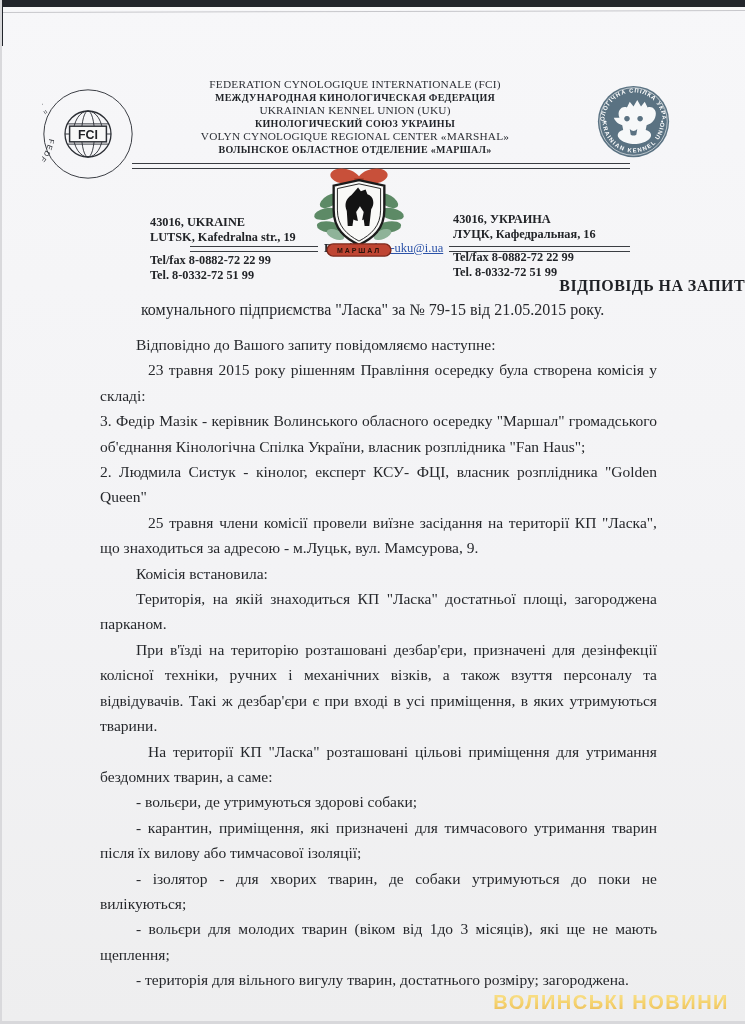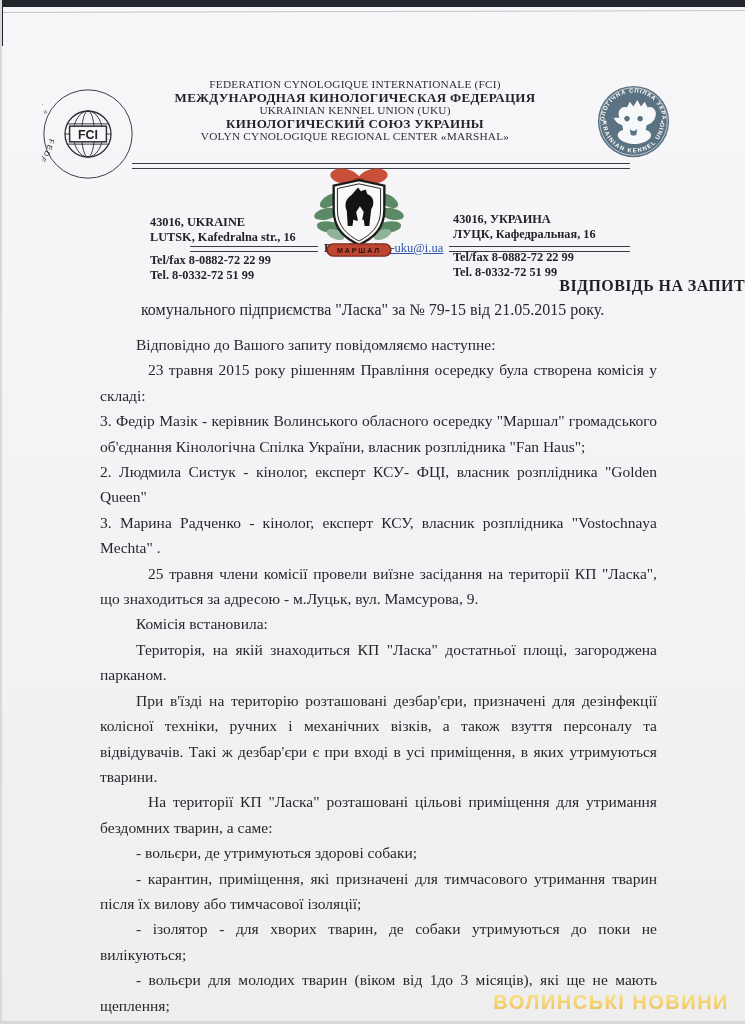--- a/index.html
+++ b/index.html
@@ -10,21 +10,21 @@
   
   .scan-top{position:absolute;top:0;left:0;right:0;height:7px;background:#22252b;}
   .scan-top-line{position:absolute;top:11px;left:0;right:0;height:1px;background:#c7c7cb;transform:rotate(-0.15deg);}
   .scan-left{position:absolute;top:0;left:0;width:3px;height:46px;background:#22252b;}
   .scan-left-line{position:absolute;top:0;bottom:0;left:0;width:2px;background:#d9d9dc;}
   .scan-bottom{position:absolute;bottom:0;left:0;right:0;height:3px;background:#d8d8db;}
 
   
   .org-block{position:absolute;top:78px;left:95px;width:520px;text-align:center;}
   .org-en{font-size:11.3px;line-height:13px;letter-spacing:.2px;color:#2c2f35;}
-  .org-bold{font-size:13px;line-height:13px;font-weight:700;letter-spacing:.3px;color:#1f2227;}
+  .org-bold{font-size:10px;line-height:13px;font-weight:700;letter-spacing:.3px;color:#1f2227;}
 
   .fci-logo{position:absolute;top:88px;left:42px;width:92px;height:92px;}
   .uku-logo{position:absolute;top:84px;left:596px;width:75px;height:75px;}
   .crest{position:absolute;top:164px;left:298px;width:122px;height:96px;z-index:3;}
 
   .dline{height:4px;border-top:1.6px solid #3a3d42;border-bottom:1px solid #3a3d42;}
   .header-rule{position:absolute;top:163px;left:132px;width:498px;z-index:1;}
 
   .addr{position:absolute;font-weight:700;font-size:12.3px;line-height:15px;color:#222428;margin-top:39px;}
   .addr-left{top:176px;left:150px;}
@@ -83,20 +83,21 @@
     <rect x="30" y="41.5" width="40" height="17" fill="#f8f8f8" stroke="#2b2e34" stroke-width="1.6"></rect>
     <text x="50" y="55" text-anchor="middle" font-family="Liberation Sans, sans-serif" font-weight="bold" font-size="13.5" fill="#1f2126">FCI</text>
   </svg>
 
   <div class="org-block">
     <div class="org-en">FEDERATION CYNOLOGIQUE INTERNATIONALE  (FCI)</div>
     <div class="org-bold">МЕЖДУНАРОДНАЯ КИНОЛОГИЧЕСКАЯ ФЕДЕРАЦИЯ</div>
     <div class="org-en">UKRAINIAN KENNEL UNION  (UKU)</div>
     <div class="org-bold">КИНОЛОГИЧЕСКИЙ СОЮЗ УКРАИНЫ</div>
     <div class="org-en">VOLYN CYNOLOGIQUE REGIONAL CENTER «MARSHAL»</div>
+    <div class="org-bold">ВОЛЫНСКОЕ ОБЛАСТНОЕ ОТДЕЛЕНИЕ «МАРШАЛ»</div>
   </div>
 
   <svg class="uku-logo" viewBox="0 0 80 80">
     <circle cx="40" cy="40" r="38" fill="#5a7282"></circle>
     <circle cx="40" cy="40" r="36" fill="none" stroke="rgba(255,255,255,.8)" stroke-width=".8"></circle>
     <defs>
       <path id="ukuTop" d="M9,40 A31,31 0 0,1 71,40"></path>
       <path id="ukuBot" d="M7,40 A33,33 0 0,0 73,40"></path>
     </defs>
     <text font-family="Liberation Sans, sans-serif" font-size="6.3" font-weight="bold" letter-spacing="1" fill="#ffffff">
@@ -108,21 +109,21 @@
     <circle cx="9.5" cy="40" r="1.1" fill="#fff"></circle>
     <circle cx="70.5" cy="40" r="1.1" fill="#fff"></circle>
     <path fill="#ffffff" opacity=".95" d="M25,36 c-3,-7 2,-13 8,-11 l3,-6 4,5 4,-7 4,7 4,-5 3,6 c6,-2 11,4 8,11 c-2,5 -6,7 -9,8 l-1,5 c5,1 7,5 5,8 c-3,5 -12,7 -17,7 c-5,0 -14,-2 -17,-7 c-2,-3 0,-7 5,-8 l-1,-5 c-3,-1 -7,-3 -9,-8 z"></path>
     <path fill="#5a7282" d="M33,34 a3,3 0 1,0 .1,0 z M47,34 a3,3 0 1,0 .1,0 z M36,48 q4,4 8,0 l-1,6 q-3,2 -6,0 z"></path>
   </svg>
 
   <div class="header-rule dline"></div>
 
   <div class="addr addr-left">
     <div>43016, UKRAINE</div>
-    <div>LUTSK, Kafedralna str., 16</div>
+    <div>LUTSK, Kafedralna str., 19</div>
     <div class="addr-gap"></div>
     <div>Tel/fax 8-0882-72 22 99</div>
     <div>Tel. 8-0332-72 51 99</div>
   </div>
 
   <div class="addr addr-right">
     <div>43016, УКРАИНА</div>
     <div>ЛУЦК, Кафедральная, 16</div>
     <div class="addr-gap"></div>
     <div>Tel/fax 8-0882-72 22 99</div>
@@ -166,21 +167,20 @@
   </div>
 
   <div class="title">ВІДПОВІДЬ НА ЗАПИТ</div>
   <div class="subtitle">комунального підприємства "Ласка" за № 79-15 від 21.05.2015 року.</div>
 
   <div class="body-text">
     <p class="ind">Відповідно до Вашого запиту повідомляємо наступне:</p>
     <p class="ind2">23 травня 2015 року рішенням Правління осередку була створена комісія у складі:</p>
     <p class="noind">3. Федір Мазік - керівник Волинського обласного осередку "Маршал" громадського об'єднання Кінологічна Спілка України, власник розплідника "Fan Haus";</p>
     <p class="noind">2. Людмила Систук - кінолог, експерт КСУ- ФЦІ, власник розплідника "Golden Queen"</p>
-    <p class="noind">3. Марина Радченко - кінолог, експерт КСУ, власник розплідника "Vostochnaya Mechta" .</p>
     <p class="ind2">25 травня члени комісії провели виїзне засідання на території КП "Ласка", що знаходиться за адресою - м.Луцьк, вул. Мамсурова, 9.</p>
     <p class="ind">Комісія встановила:</p>
     <p class="ind">Територія, на якій знаходиться КП "Ласка" достатньої площі, загороджена парканом.</p>
     <p class="ind">При в'їзді на територію розташовані дезбар'єри, призначені для дезінфекції колісної техніки, ручних і механічних візків, а також взуття персоналу та відвідувачів.  Такі ж дезбар'єри є при вході в усі приміщення, в яких утримуються тварини.</p>
     <p class="ind2">На території КП "Ласка" розташовані цільові приміщення  для утримання бездомних тварин, а саме:</p>
     <p class="ind">- вольєри, де утримуються здорові собаки;</p>
     <p class="ind">- карантин, приміщення, які призначені для тимчасового утримання тварин після  їх вилову або тимчасової ізоляції;</p>
     <p class="ind">- ізолятор - для хворих тварин, де собаки утримуються до поки не вилікуються;</p>
     <p class="ind">- вольєри для молодих тварин (віком від 1до 3 місяців), які ще не мають щеплення;</p>
     <p class="ind">- територія для вільного вигулу тварин, достатнього розміру; загороджена.</p>

